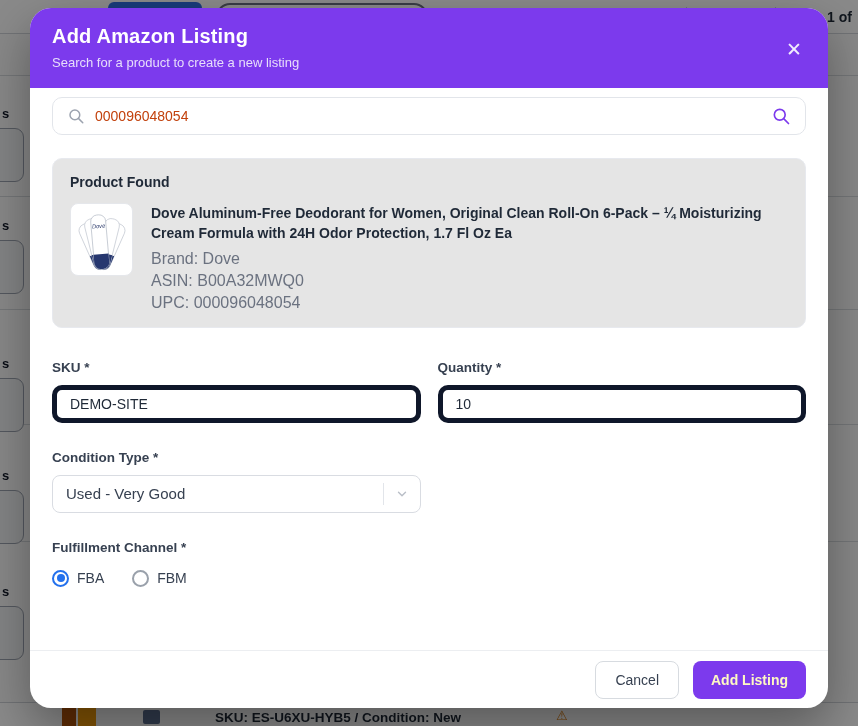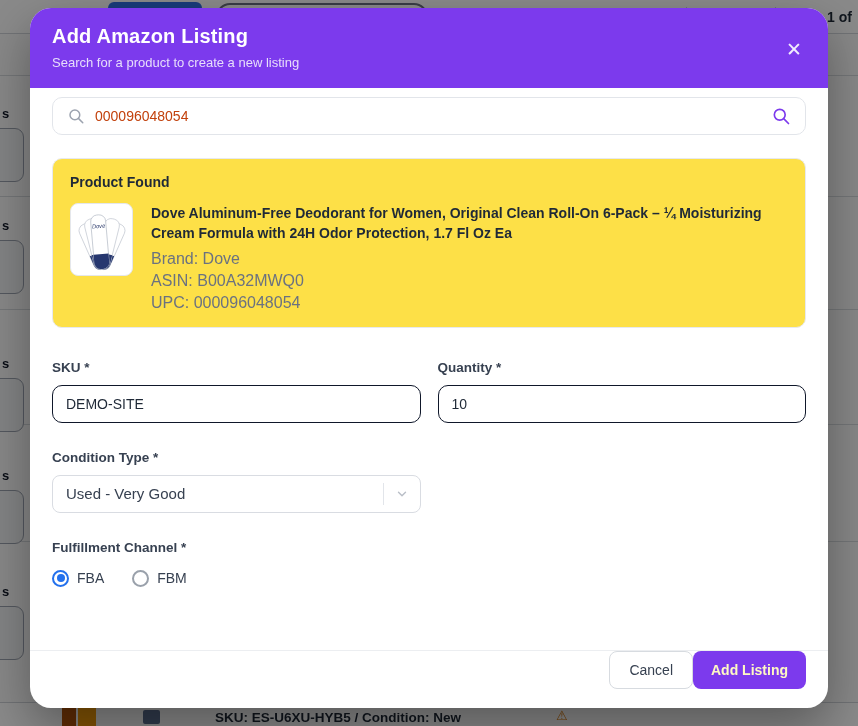--- a/index.html
+++ b/index.html
@@ -38,46 +38,46 @@
   .modal-body { flex:1 1 auto; padding:0 22px; }
 
   .field-label { font-size:13.5px; font-weight:700; color:#374151; }
   .lbl-search { display:block; margin-top:29px; }
 
   .search-box { margin-top:9px; height:38px; border:1px solid #e2e5ea; border-radius:10px; display:flex; align-items:center; padding:0 14px; }
   .search-box .sicon { flex:0 0 auto; display:flex; }
   .search-value { margin-left:10px; font-size:14px; color:#c2410c; flex:1 1 auto; }
   .search-action { background:none; border:none; display:flex; padding:0; cursor:pointer; }
 
-  .product-card { margin-top:23px; background:#fde047; border:1px solid #e7e9ee; border-radius:10px; padding:15px 17px; }
+  .product-card { margin-top:23px; background:#e5e5e5; border:1px solid #e7e9ee; border-radius:10px; padding:15px 17px; }
   .product-card-title { font-size:14px; font-weight:700; color:#1f2937; }
   .product-row { display:flex; gap:18px; margin-top:13px; }
   .product-img { flex:0 0 auto; width:63px; height:73px; background:#ffffff; border:1px solid #e5e7eb; border-radius:8px; display:flex; align-items:center; justify-content:center; overflow:hidden; }
   .product-info { flex:1 1 auto; }
   .product-name { font-size:14px; font-weight:700; color:#1f2937; line-height:1.45; }
   .product-meta { font-size:16px; color:#6b7280; margin-top:6px; }
   .product-meta + .product-meta { margin-top:4px; }
 
   .form-grid { display:grid; grid-template-columns:1fr 1fr; column-gap:17px; row-gap:0; margin-top:30px; }
   .form-field { margin-bottom:25px; }
-  .text-input { margin-top:9px; width:100%; height:38px; border:1px solid #0f172a; border-radius:10px; padding:0 13px; font-size:14px; color:#1f2937; font-family:"Liberation Sans", sans-serif; background:#fff; outline:none; }
+  .text-input { margin-top:9px; width:100%; height:38px; border:5px solid #0f172a; border-radius:10px; padding:0 13px; font-size:14px; color:#1f2937; font-family:"Liberation Sans", sans-serif; background:#fff; outline:none; }
   .select-box { margin-top:9px; width:100%; height:38px; border:1px solid #d9dce2; border-radius:8px; display:flex; align-items:center; background:#fff; cursor:pointer; }
   .select-value { flex:1 1 auto; padding:0 13px; font-size:15px; color:#374151; }
   .select-divider { width:1px; height:22px; background:#e2e5ea; }
   .select-chevron { flex:0 0 36px; display:flex; align-items:center; justify-content:center; color:#b9bec7; }
 
   .fulfillment { margin-top:0; }
   .radio-row { display:flex; align-items:center; gap:28px; margin-top:14px; }
   .radio-option { display:flex; align-items:center; gap:8px; cursor:pointer; }
   .radio { width:17px; height:17px; border-radius:50%; border:2px solid #9aa1ab; position:relative; background:#fff; }
   .radio.selected { border-color:#2471ed; }
   .radio.selected::after { content:""; position:absolute; left:2.5px; top:2.5px; width:8px; height:8px; border-radius:50%; background:#2471ed; }
   .radio-label { font-size:14px; color:#374151; }
 
-  .modal-footer { flex:0 0 58px; border-top:1px solid #eceef1; display:flex; align-items:flex-start; justify-content:flex-end; padding:0 22px;margin-top:42px; }
+  .modal-footer { flex:0 0 58px; border-top:1px solid #eceef1; display:flex; align-items:center; justify-content:flex-end; gap:14px; padding:0 22px;margin-top:42px; }
   .btn-cancel { height:38px; padding:0 19px; background:#fff; border:1px solid #d7dbe0; border-radius:8px; font-size:14px; font-weight:500; color:#374151; cursor:pointer; font-family:"Liberation Sans", sans-serif; }
   .btn-submit { height:38px; padding:0 18px; background:#7c3aed; border:none; border-radius:8px; font-size:14px; font-weight:700; color:#fef9c3; cursor:pointer; font-family:"Liberation Sans", sans-serif; }
 </style>
 </head>
 <body>
 
 <div class="bg-page">
   <div class="bg-topbar">
     <button class="bg-search-btn">Search</button>
     <div class="bg-pill"></div>

